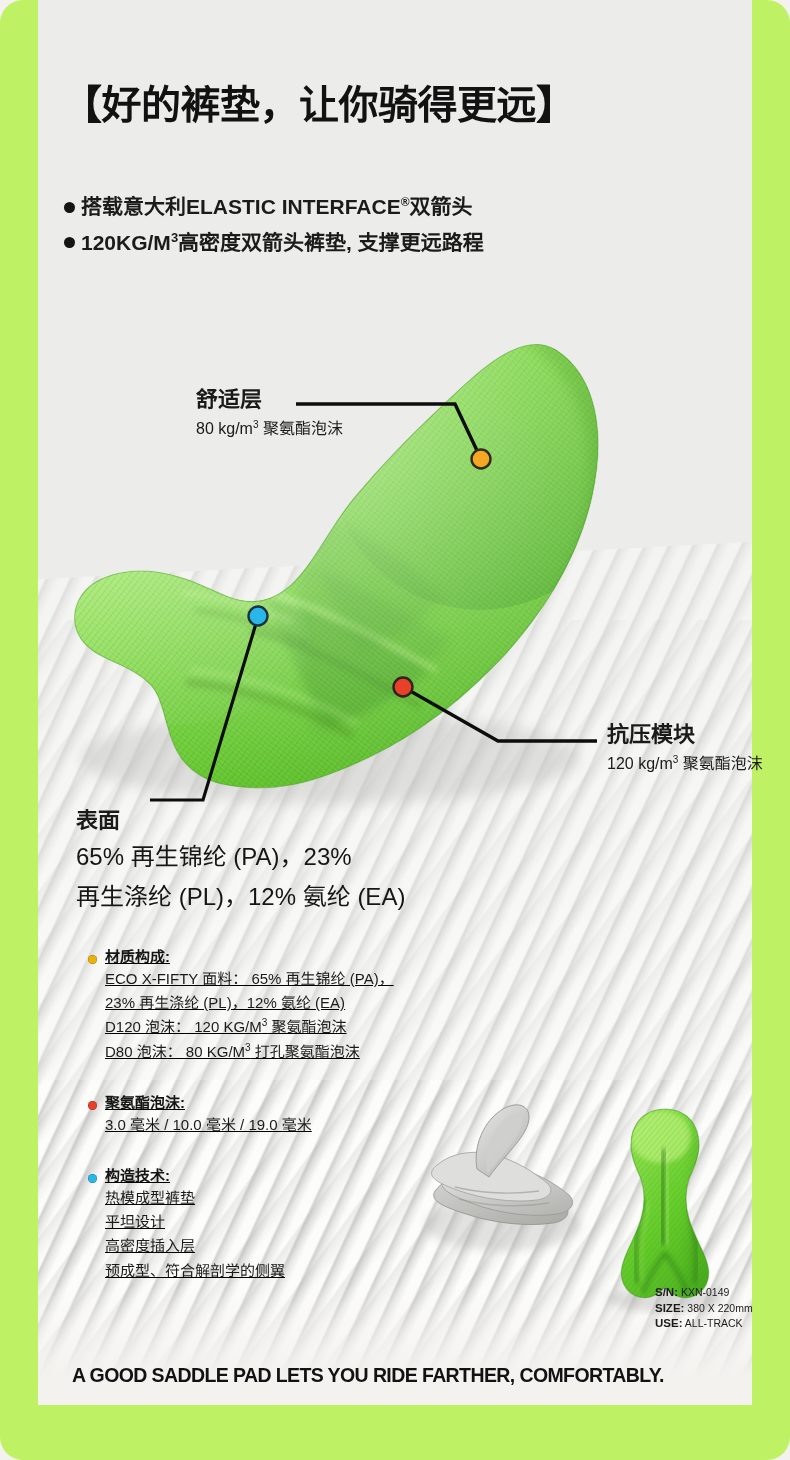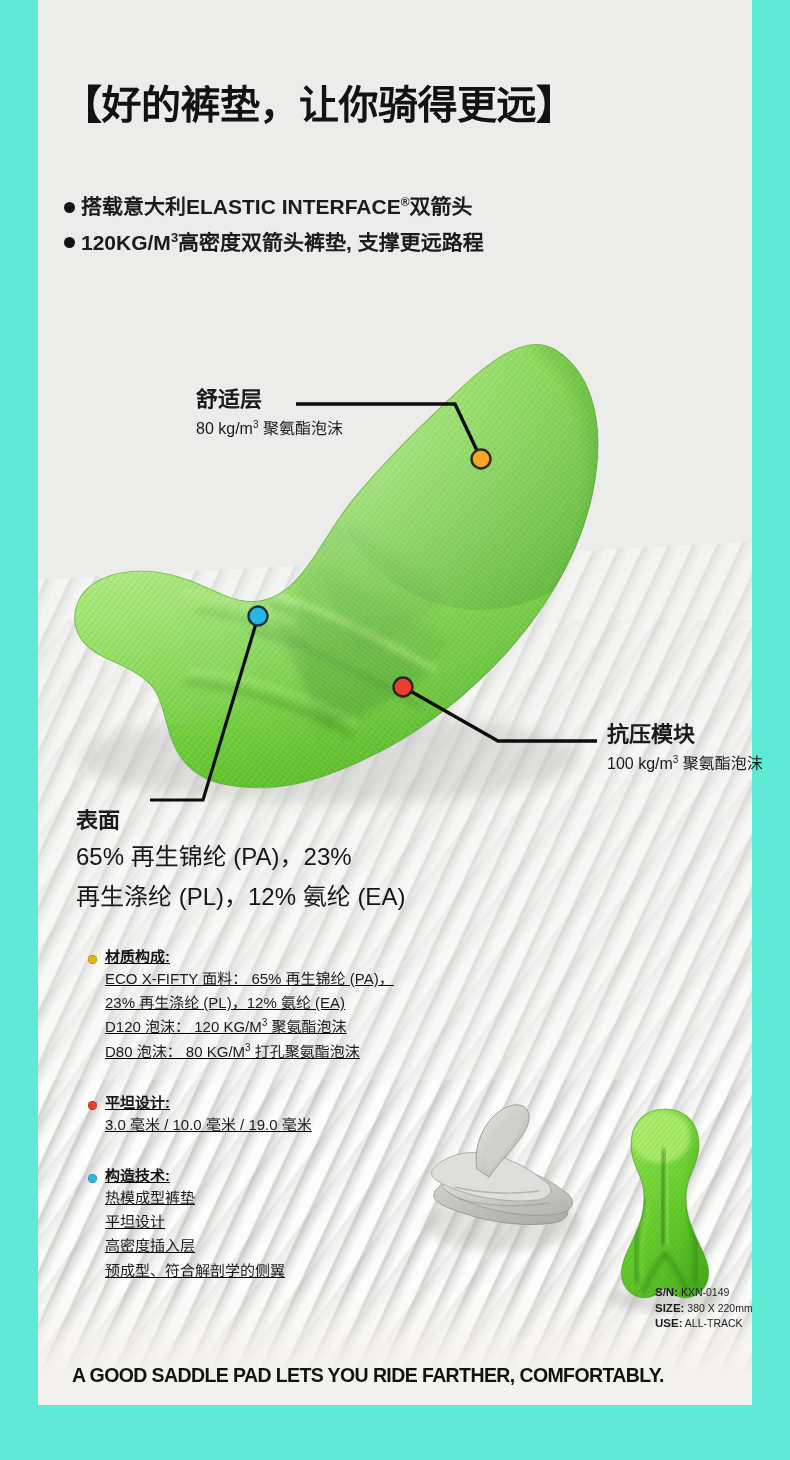--- a/index.html
+++ b/index.html
@@ -8,22 +8,23 @@
   html, body {
     width:790px; height:1460px;
     font-family:"Liberation Sans","DejaVu Sans",sans-serif;
     background:#f4f2ef;
     overflow:hidden;
   }
 
   #page {
     position:relative;
     width:790px; height:1460px;
-    background:#5eead4;
+    background:#bef264;
     overflow:hidden;
+    border-radius:23px;
   }
 
   
   .panel {
     position:absolute;
     left:38px; top:0;
     width:714px; height:1405px;
     background:#ececea;
     overflow:hidden;
   }
@@ -299,21 +300,21 @@
     <circle cx="258" cy="616" r="9.5" fill="#29b6e8" stroke="#1d3440" stroke-width="2.4"></circle>
   </svg>
 
   <div class="callout" id="callout-comfort">
     <div class="c-title">舒适层</div>
     <div class="c-sub"><span>80 kg/m</span><sup>3</sup><span> 聚氨酯泡沫</span></div>
   </div>
 
   <div class="callout" id="callout-pressure">
     <div class="c-title">抗压模块</div>
-    <div class="c-sub"><span>100 kg/m</span><sup>3</sup><span> 聚氨酯泡沫</span></div>
+    <div class="c-sub"><span>120 kg/m</span><sup>3</sup><span> 聚氨酯泡沫</span></div>
   </div>
 
   <div class="callout" id="callout-surface">
     <div class="surface-title">表面</div>
     <div class="surface-body">65% 再生锦纶 (PA)，23%</div>
     <div class="surface-body">再生涤纶 (PL)，12% 氨纶 (EA)</div>
   </div>
 
   <div class="speclist">
 
@@ -326,21 +327,21 @@
         <div class="spec-line"><span>ECO X-FIFTY 面料：  65% 再生锦纶 (PA)，</span></div>
         <div class="spec-line"><span>23% 再生涤纶 (PL)，12% 氨纶 (EA)</span></div>
         <div class="spec-line"><span>D120 泡沫：  120 KG/M</span><sup>3</sup><span> 聚氨酯泡沫</span></div>
         <div class="spec-line"><span>D80 泡沫：  80 KG/M</span><sup>3</sup><span> 打孔聚氨酯泡沫</span></div>
       </div>
     </div>
 
     <div class="spec-block" style="margin-top:30px">
       <div class="spec-head">
         <span class="sp-dot" style="background:#e8402a"></span>
-        <span class="spec-head-label">平坦设计:</span>
+        <span class="spec-head-label">聚氨酯泡沫:</span>
       </div>
       <div class="spec-lines">
         <div class="spec-line">3.0 毫米 / 10.0 毫米 / 19.0 毫米</div>
       </div>
     </div>
 
     <div class="spec-block" style="margin-top:30px">
       <div class="spec-head">
         <span class="sp-dot" style="background:#29b6e8"></span>
         <span class="spec-head-label">构造技术:</span>

